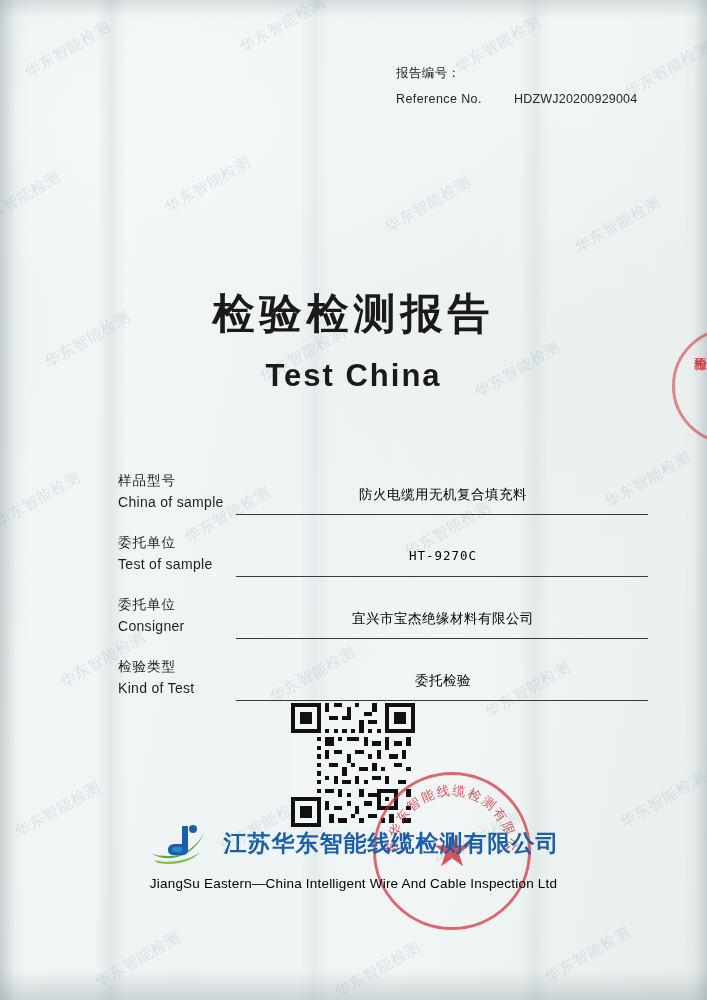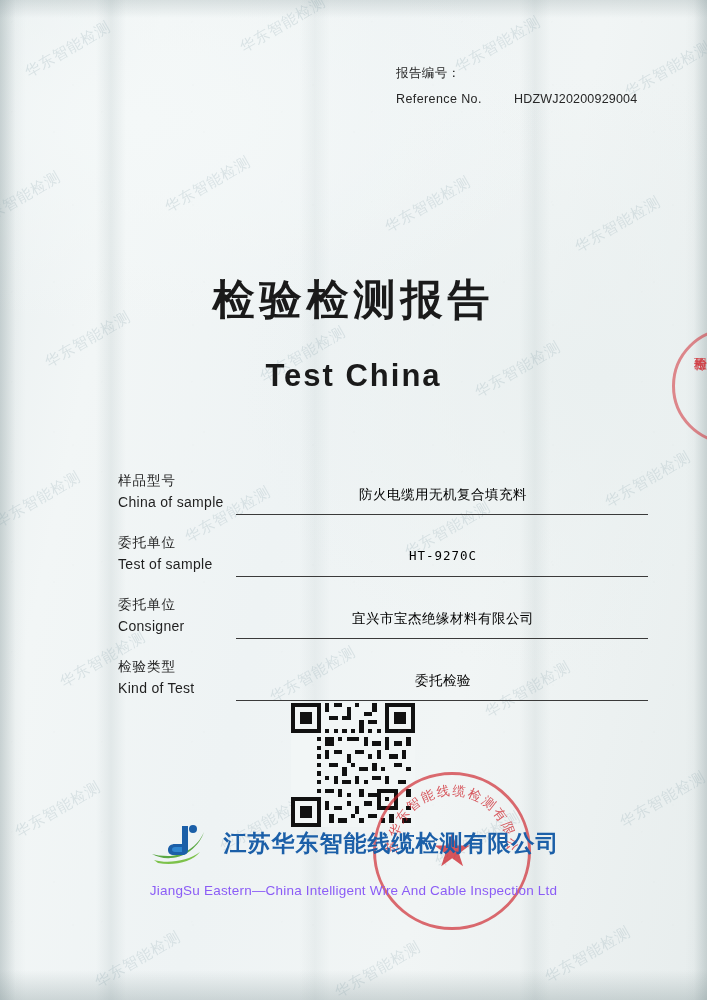--- a/index.html
+++ b/index.html
@@ -90,21 +90,21 @@
     letter-spacing: 0.4px;
     color: #262626;
   }
   .ref-label-cn { font-family: "DejaVu Sans", sans-serif; font-size: 12.5px; }
   .ref-label-en { width: 118px; font-size: 12.5px; }
   .ref-value { font-size: 12.5px; letter-spacing: 0.2px; }
 
   .title-cn {
     position: absolute;
     left: 0; right: 0;
-    top: 272px;
+    top: 286px;
     text-align: center;
     font-family: "DejaVu Sans", sans-serif;
     font-size: 42px;
     font-weight: bold;
     letter-spacing: 5px;
     color: #1a1a1a;
   }
   .title-en {
     position: absolute;
     left: 0; right: 0;
@@ -257,24 +257,24 @@
     flex: 0 0 auto;
   }
   #company-cn {
     font-family: "DejaVu Sans", sans-serif;
     font-size: 23px;
     font-weight: bold;
     letter-spacing: 1px;
     color: #1b5fa8;
   }
   #company-en {
-    margin-top: 17px;
+    margin-top: 10px;
     font-size: 13.5px;
     letter-spacing: 0.2px;
-    color: #8b5cf6;
+    color: #000000;
   }
 
   
   #grain {
     position: absolute;
     inset: 0;
     pointer-events: none;
     opacity: 0.35;
     background-image:
       radial-gradient(circle at 13% 24%, rgba(0,0,0,0.03) 0 1px, transparent 1px),

